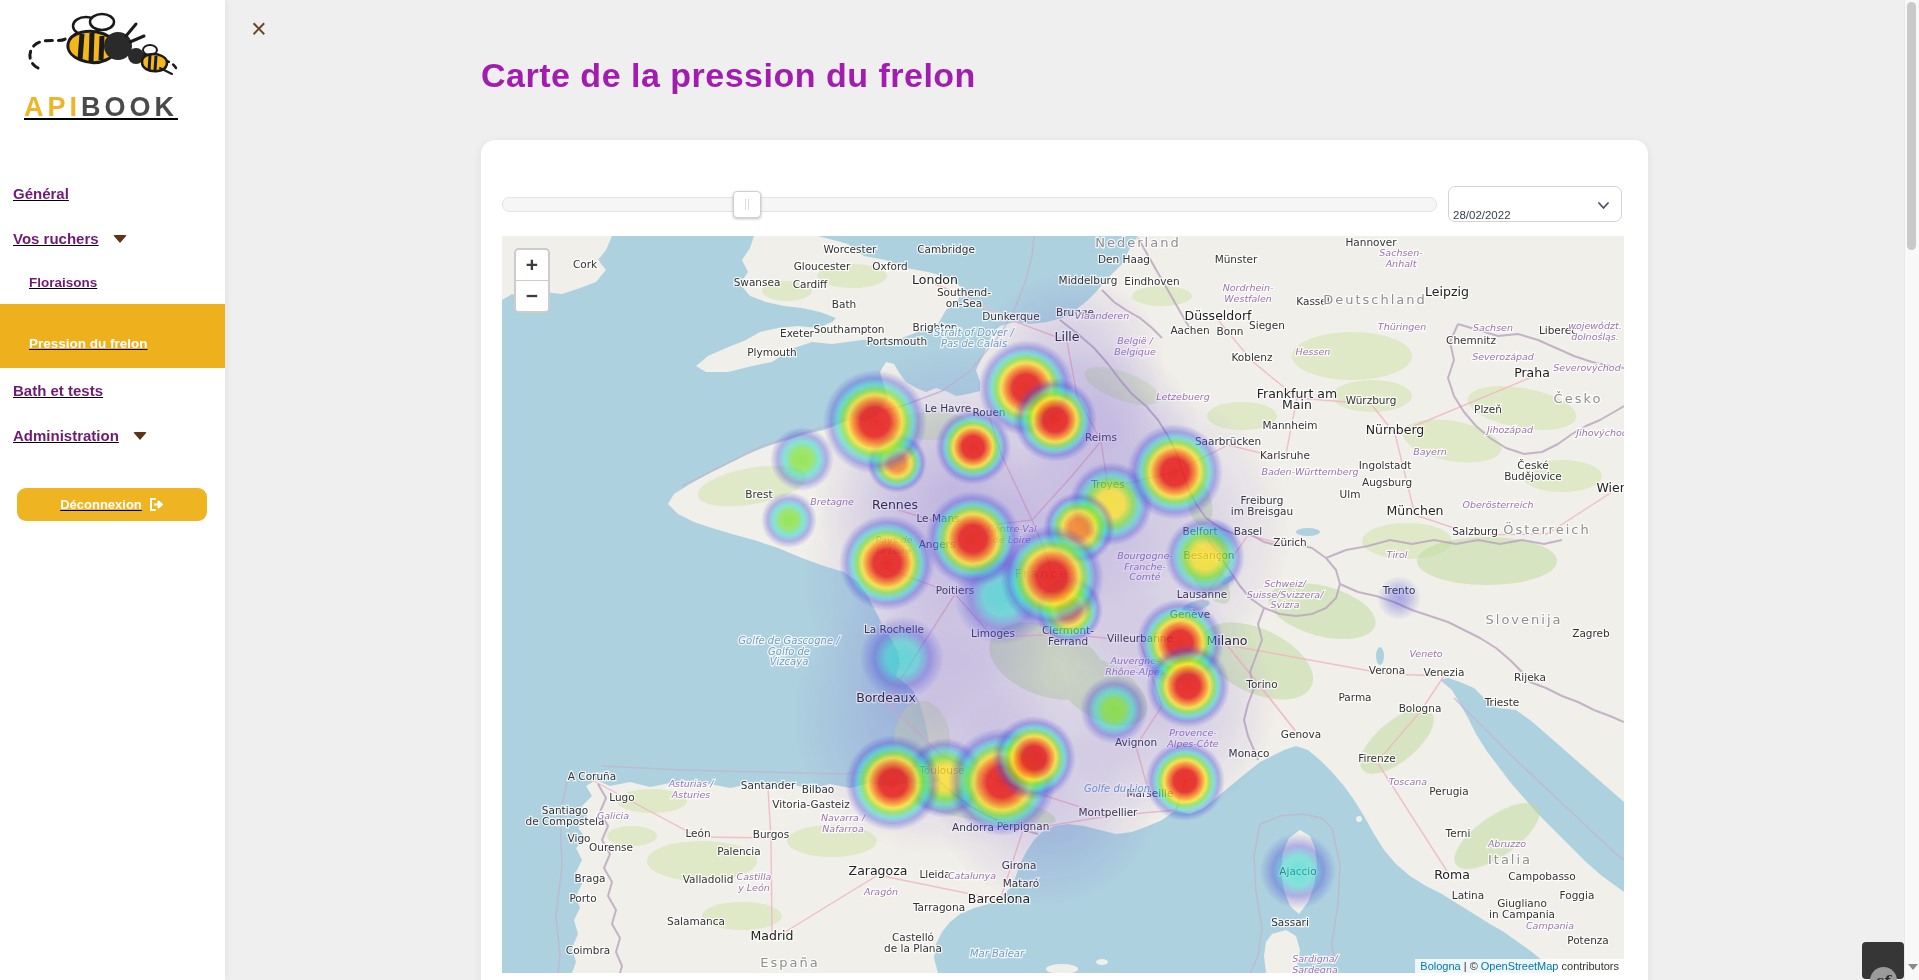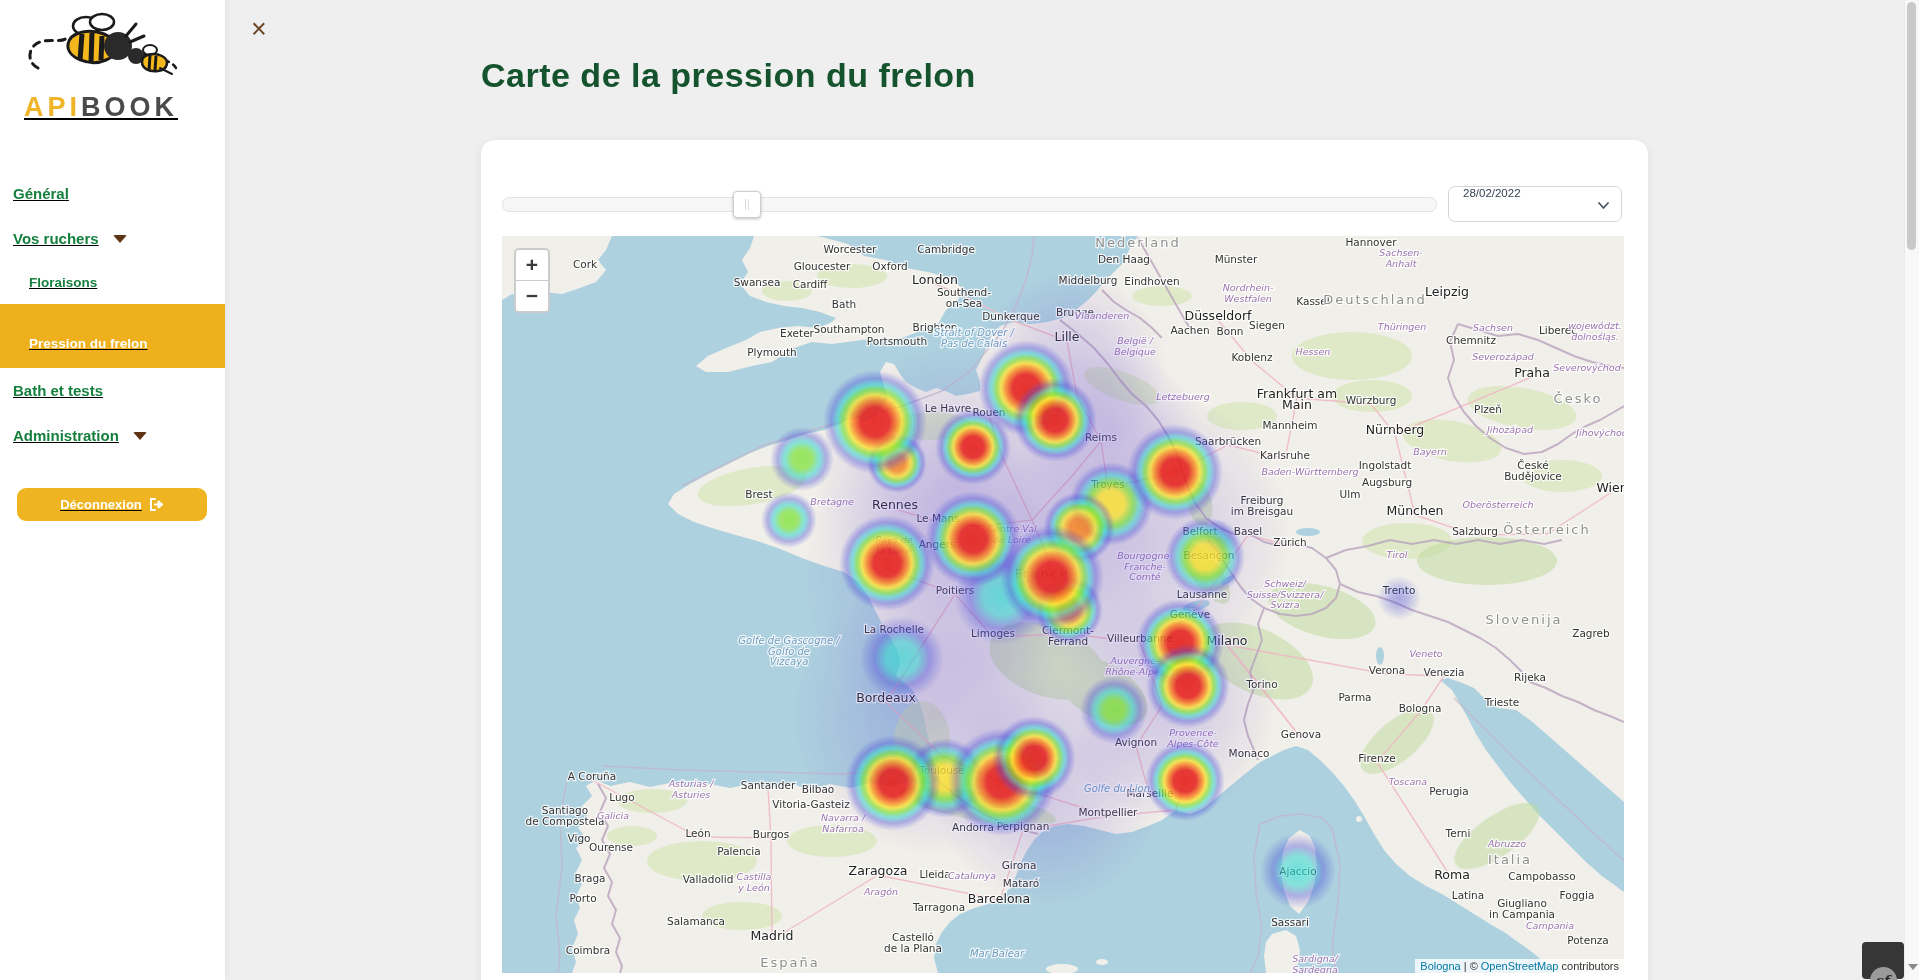--- a/index.html
+++ b/index.html
@@ -5,46 +5,46 @@
   html,body{margin:0;padding:0;width:1919px;height:980px;overflow:hidden;background:#efefef;
     font-family:"Liberation Sans",sans-serif;}
   
   .sidebar{position:fixed;left:0;top:0;width:225px;height:980px;background:#ffffff;z-index:20;
     box-shadow:2px 0 6px rgba(0,0,0,.05);text-decoration:underline;}
   .logo{padding:10px 18px 0 24px;cursor:pointer;}
   .logo-text{font-size:27px;font-weight:bold;letter-spacing:4px;margin-top:-4px;}
   .logo-api{color:#f0b429;}
   .logo-book{color:#4a4a4a;}
   .nav{margin-top:48px;}
-  .nav-item{display:flex;align-items:center;padding:14px 0 14px 13px;color:#15803d;font-weight:700;
+  .nav-item{display:flex;align-items:center;padding:14px 0 14px 13px;color:#701a75;font-weight:700;
     font-size:15px;cursor:pointer;}
   .nav-item .caret{width:0;height:0;border-left:7px solid transparent;border-right:7px solid transparent;
     border-top:8px solid #5f3414;margin-left:14px;border-radius:2px;}
   .nav-item.sub{padding-left:29px;font-size:13.5px;}
   .nav-item.active{background:#eeb11d;color:#ffffff;padding-top:32px;padding-bottom:17px;}
   .logout{margin:30px 17px 0 17px;width:190px;height:33px;background:#eeb422;border:none;border-radius:9px;
     color:#fff;font-weight:700;font-size:13px;display:flex;align-items:center;justify-content:center;gap:7px;
     cursor:pointer;font-family:"Liberation Sans",sans-serif;}
   
   .content{position:absolute;left:225px;top:0;width:1680px;height:980px;}
   .close-btn{position:absolute;left:26px;top:16px;font-size:27px;color:#6b4423;cursor:pointer;line-height:1;
     font-weight:400;}
-  .page-title{position:absolute;left:256px;top:56px;font-size:34px;font-weight:800;color:#14532d;
+  .page-title{position:absolute;left:256px;top:56px;font-size:34px;font-weight:800;color:#a21caf;
     letter-spacing:.5px;}
   .card{position:absolute;left:256px;top:140px;width:1167px;height:880px;background:#fff;border-radius:14px;
     box-shadow:0 2px 10px rgba(0,0,0,.07);}
   .controls{position:absolute;left:21px;top:46px;width:1120px;height:36px;display:flex;align-items:center;gap:11px;}
   .slider{position:relative;flex:1;height:13px;background:#f6f6f6;border:1px solid #e3e3e3;border-radius:7px;
     cursor:pointer;}
   .slider-handle{position:absolute;top:-7px;width:26px;height:25px;background:#fff;border:1px solid #cfcfcf;
     border-radius:4px;box-shadow:0 1px 3px rgba(0,0,0,.25);transform:translateX(-13px);cursor:grab;
     display:flex;align-items:center;justify-content:center;gap:2px;}
   .slider-handle i{display:block;width:1px;height:11px;background:#dcdcdc;}
   .date-select{position:relative;width:174px;height:36px;border:1px solid #d4d4d4;border-radius:7px;background:#fff;
-    display:flex;align-items:flex-start;padding-left:14px;box-sizing:border-box;font-size:11.5px;color:#374151;
+    display:flex;align-items:flex-end;padding-left:4px;box-sizing:border-box;font-size:11.5px;color:#374151;
     cursor:pointer;}
   .date-select svg{position:absolute;right:11px;top:12px;}
   
   .map{position:absolute;left:21px;top:96px;width:1122px;height:737px;background:#aed1df;overflow:hidden;cursor:grab;}
   .map svg.base,.map svg.lbls{position:absolute;left:0;top:0;width:1122px;height:737px;}
   .heat{position:absolute;left:0;top:0;width:1122px;height:737px;opacity:.95;pointer-events:none;}
   .heat div{position:absolute;border-radius:50%;}
   .lbl{text-anchor:middle;font-family:"DejaVu Sans",sans-serif;paint-order:stroke;stroke:rgba(255,255,255,.8);
     stroke-width:2.4px;}
   .lbl.c{font-size:10.5px;fill:#333;}

